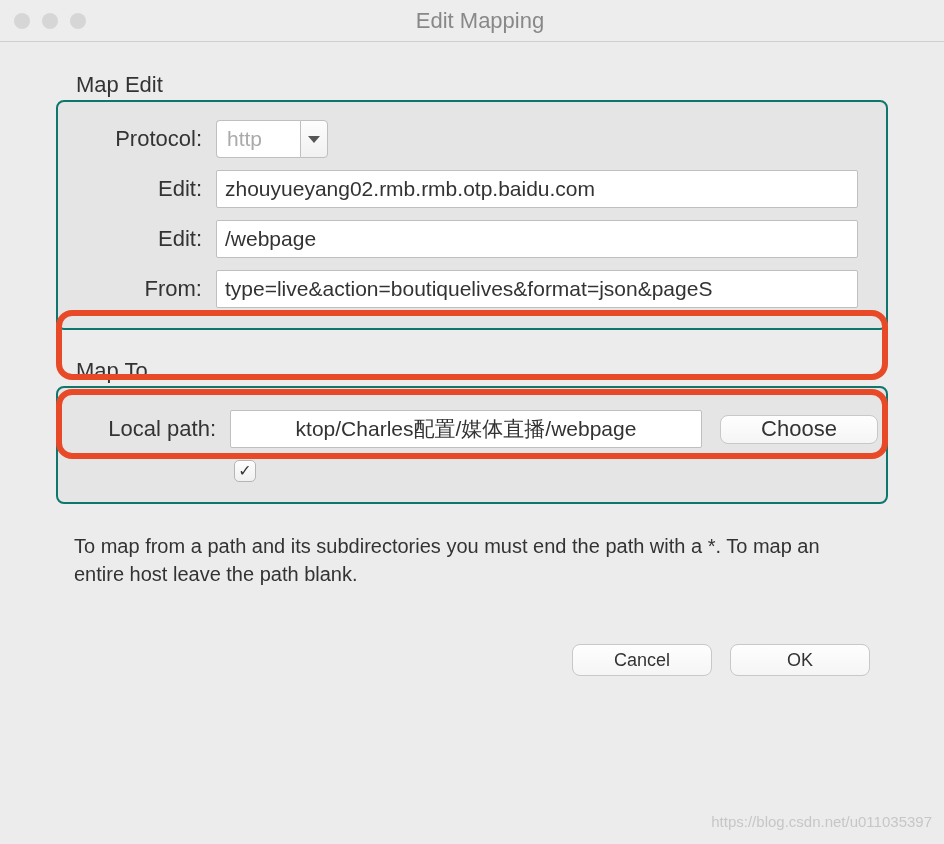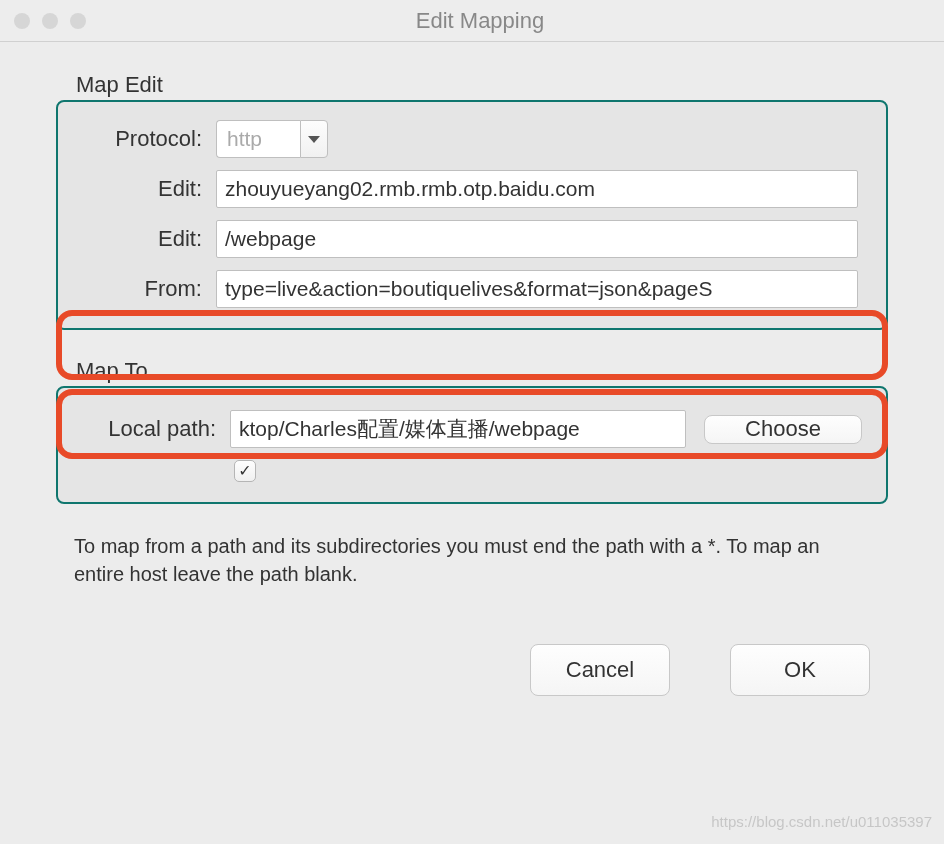--- a/index.html
+++ b/index.html
@@ -186,40 +186,39 @@
     }
     .button-bar {
       display: flex;
       justify-content: flex-end;
       gap: 18px;
       margin-top: 56px;
       padding: 0 18px;
     }
     .dialog-btn {
       width: 140px;
-      height: 52px;
+      height: 32px;
       border: 1px solid #c8c8c8;
       border-radius: 8px;
       background: linear-gradient(#fefefe, #f5f5f5);
-      font-size: 22px;
+      font-size: 18px;
       color: #333;
       font-family: inherit;
       cursor: pointer;
-      margin-left: 42px;
     }
     .watermark {
       position: absolute;
       bottom: 14px;
       right: 12px;
       font-size: 15px;
       color: rgba(130,130,130,0.35);
       font-family: Arial, sans-serif;
     }
     .mapto-box {
-      padding: 22px 24px 20px 16px;
+      padding: 22px 8px 20px 16px;
     }
   </style>
 </head>
 <body>
 
 <div class="titlebar">
   <div class="traffic-lights">
     <div class="traffic-light"></div>
     <div class="traffic-light"></div>
     <div class="traffic-light"></div>
@@ -262,21 +261,21 @@
     </div>
     <div class="highlight-red" style="left:0; right:0; top:210px; height:70px;"></div>
   </div>
 
   <div class="section-label">Map To</div>
   <div class="section-wrap">
     <div class="section-box mapto-box">
 
       <div class="mapto-row">
         <div class="mapto-label">Local path:</div>
-        <input class="text-input" style="flex: 1 1 0%;" type="text" value="ktop/Charles配置/媒体直播/webpage">
+        <input class="text-input" style="flex: 1 1 0%; text-align: center;" type="text" value="ktop/Charles配置/媒体直播/webpage">
         <button class="choose-btn">Choose</button>
       </div>
 
       <div class="checkbox-row">
         <div class="checkbox">
           <span class="checkmark">✓</span>
         </div>
       </div>
 
     </div>

